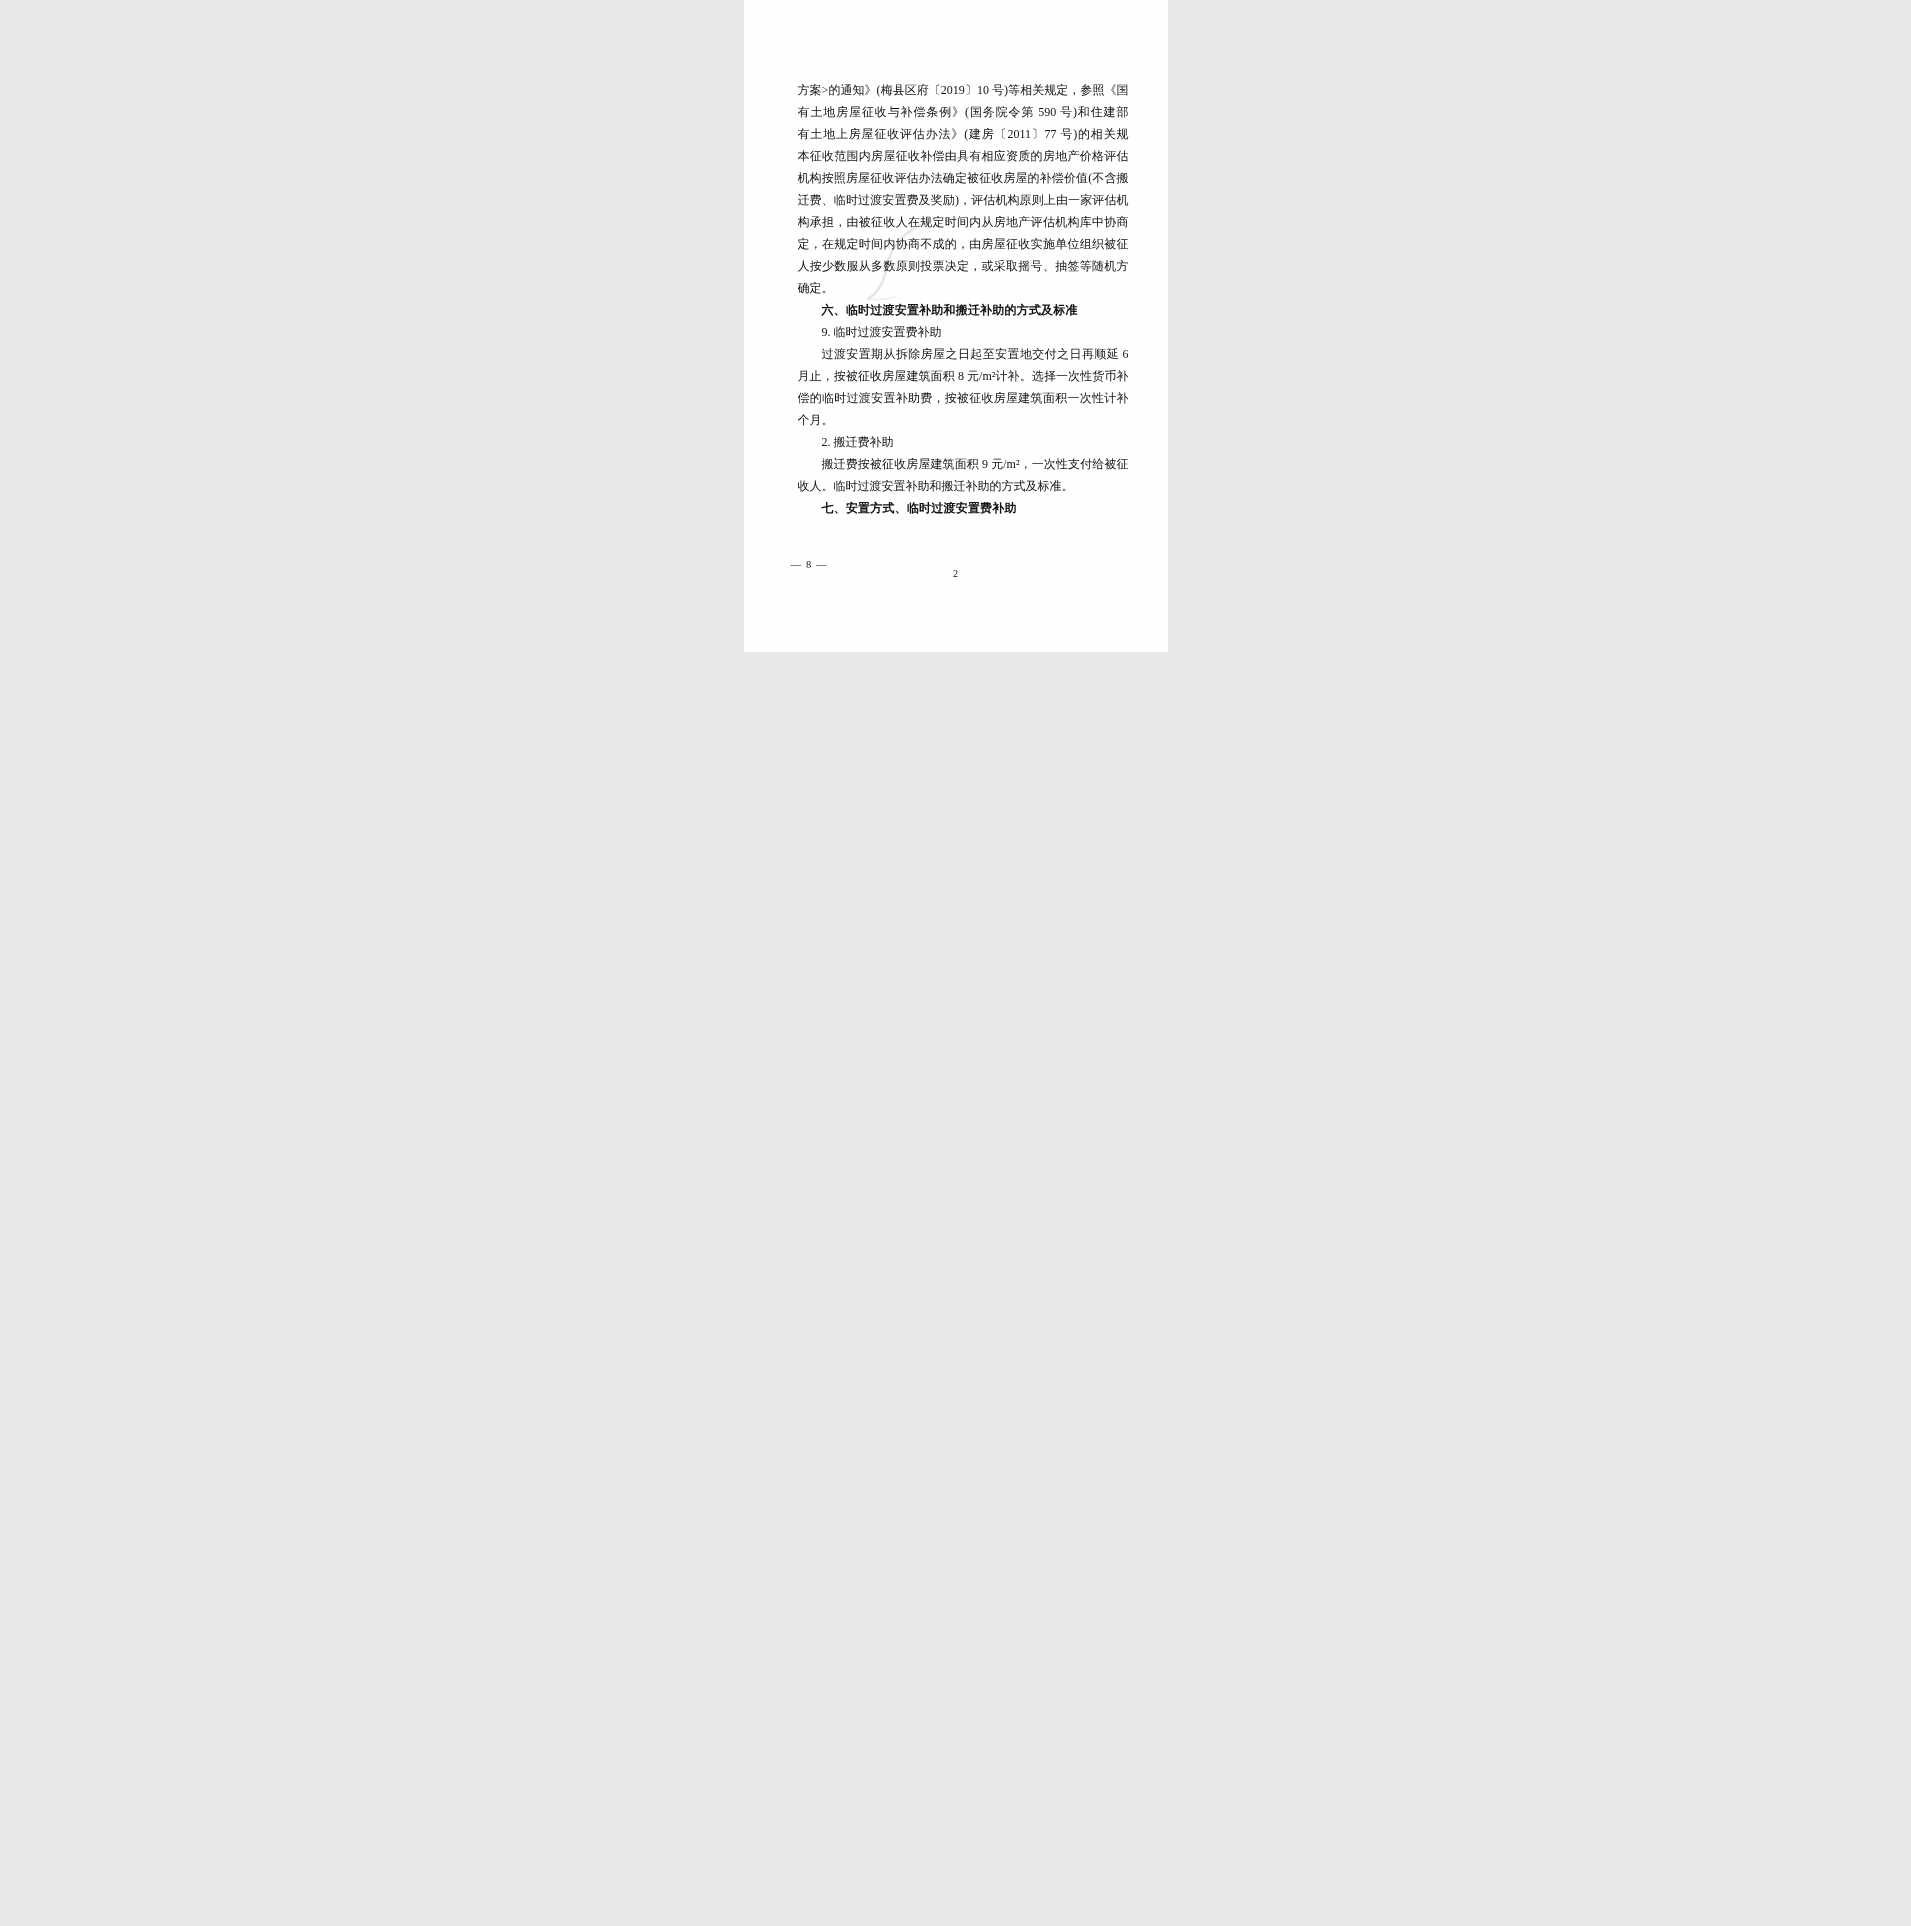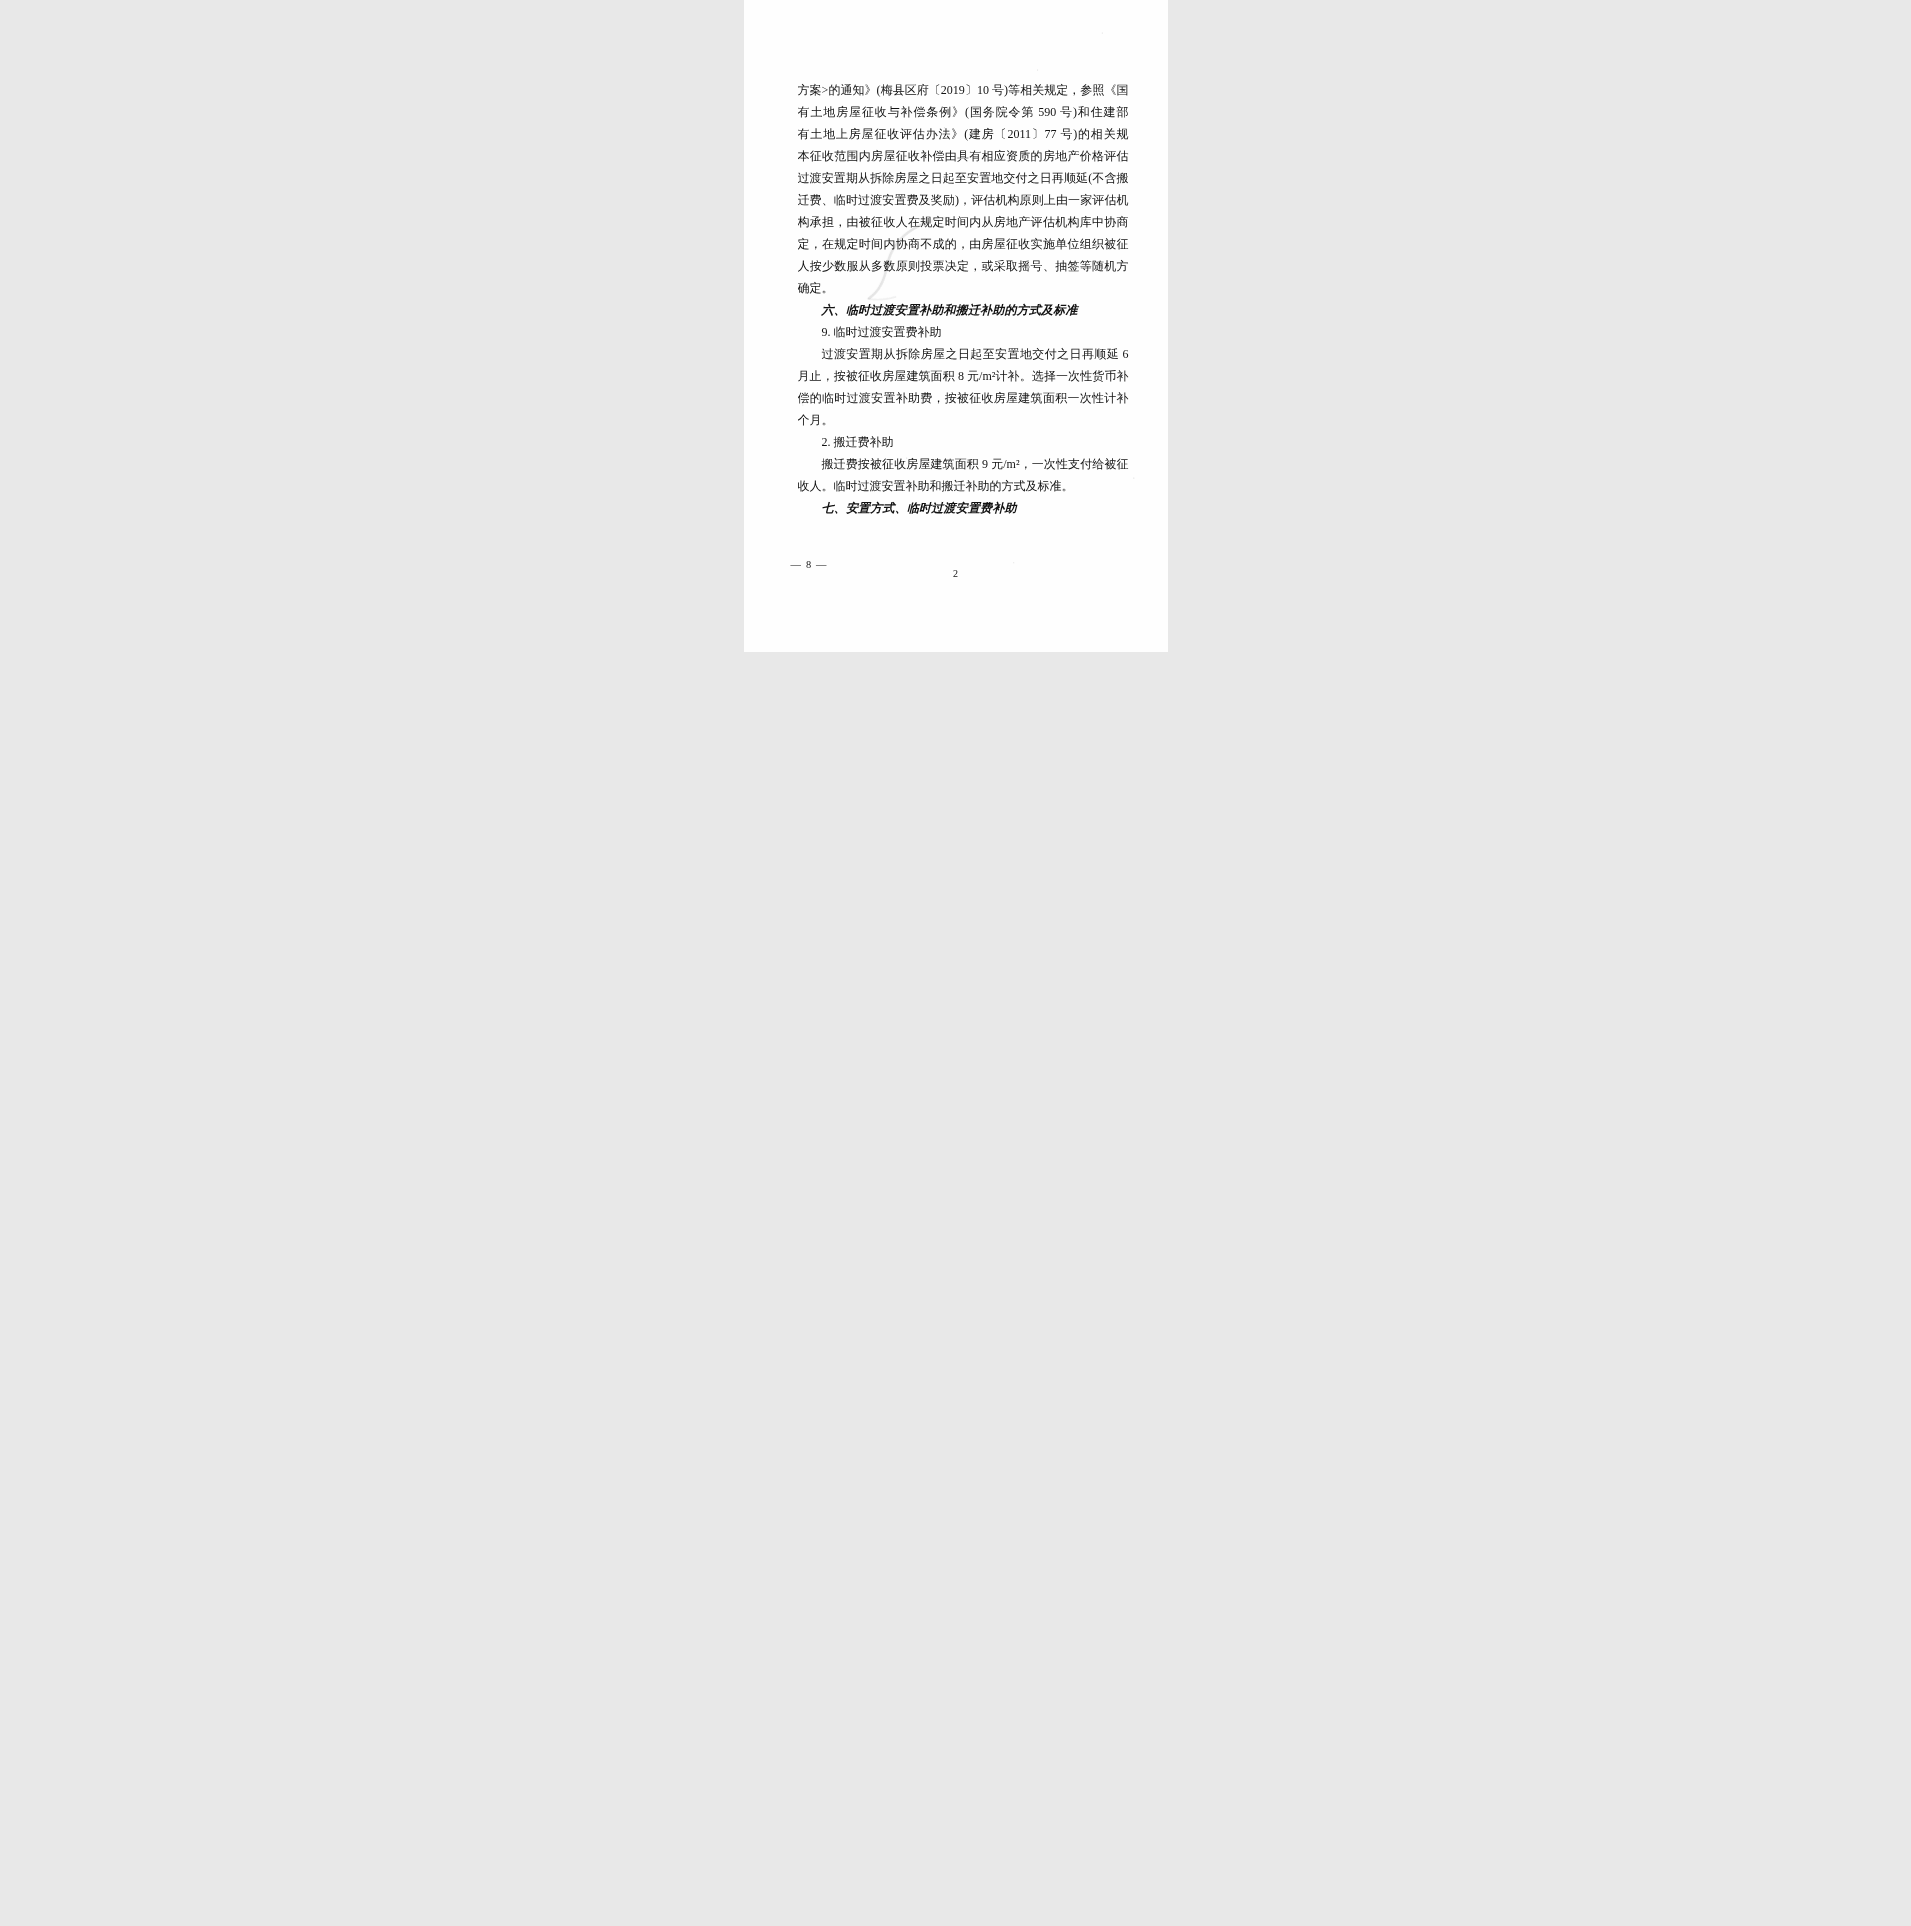--- a/index.html
+++ b/index.html
@@ -19,21 +19,20 @@
     line-height:22px;
     text-align:justify;
   }
   .line{height:22px;overflow:hidden;}
   .line.j{text-align-last:justify;}
   .line.i{text-indent:24px;}
   .line.h{
     font-weight:700;
     font-family:"Liberation Sans","DejaVu Sans",sans-serif;
     letter-spacing:0.2px;
-    font-style:italic;
   }
   .footer-label{
     position:absolute;left:47px;top:559px;
     font-size:10.4px;letter-spacing:1.2px;color:#111;
   }
   .footer-num{
     position:absolute;left:0;top:568px;width:424px;
     text-align:center;font-size:10px;color:#111;
   }
   .stamp{position:absolute;left:0;top:0;pointer-events:none;}
@@ -72,21 +71,21 @@
       <circle cx="930" cy="86" r="1.3"></circle>
       <circle cx="252" cy="522" r="1.3"></circle>
     </g>
   </svg>
 
   <div class="doc">
       <div class="line j">方案&gt;的通知》(梅县区府〔2019〕10 号)等相关规定，参照《国</div>
       <div class="line j">有土地房屋征收与补偿条例》(国务院令第 590 号)和住建部《国</div>
       <div class="line j">有土地上房屋征收评估办法》(建房〔2011〕77 号)的相关规定，</div>
       <div class="line j">本征收范围内房屋征收补偿由具有相应资质的房地产价格评估</div>
-      <div class="line j">过渡安置期从拆除房屋之日起至安置地交付之日再顺延(不含搬</div>
+      <div class="line j">机构按照房屋征收评估办法确定被征收房屋的补偿价值(不含搬</div>
       <div class="line j">迁费、临时过渡安置费及奖励)，评估机构原则上由一家评估机</div>
       <div class="line j">构承担，由被征收人在规定时间内从房地产评估机构库中协商选</div>
       <div class="line j">定，在规定时间内协商不成的，由房屋征收实施单位组织被征收</div>
       <div class="line j">人按少数服从多数原则投票决定，或采取摇号、抽签等随机方式</div>
       <div class="line">确定。</div>
       <div class="line i h">六、临时过渡安置补助和搬迁补助的方式及标准</div>
       <div class="line i">9. 临时过渡安置费补助</div>
       <div class="line j i">过渡安置期从拆除房屋之日起至安置地交付之日再顺延 6 个</div>
       <div class="line j">月止，按被征收房屋建筑面积 8 元/m²计补。选择一次性货币补</div>
       <div class="line j">偿的临时过渡安置补助费，按被征收房屋建筑面积一次性计补 6</div>

